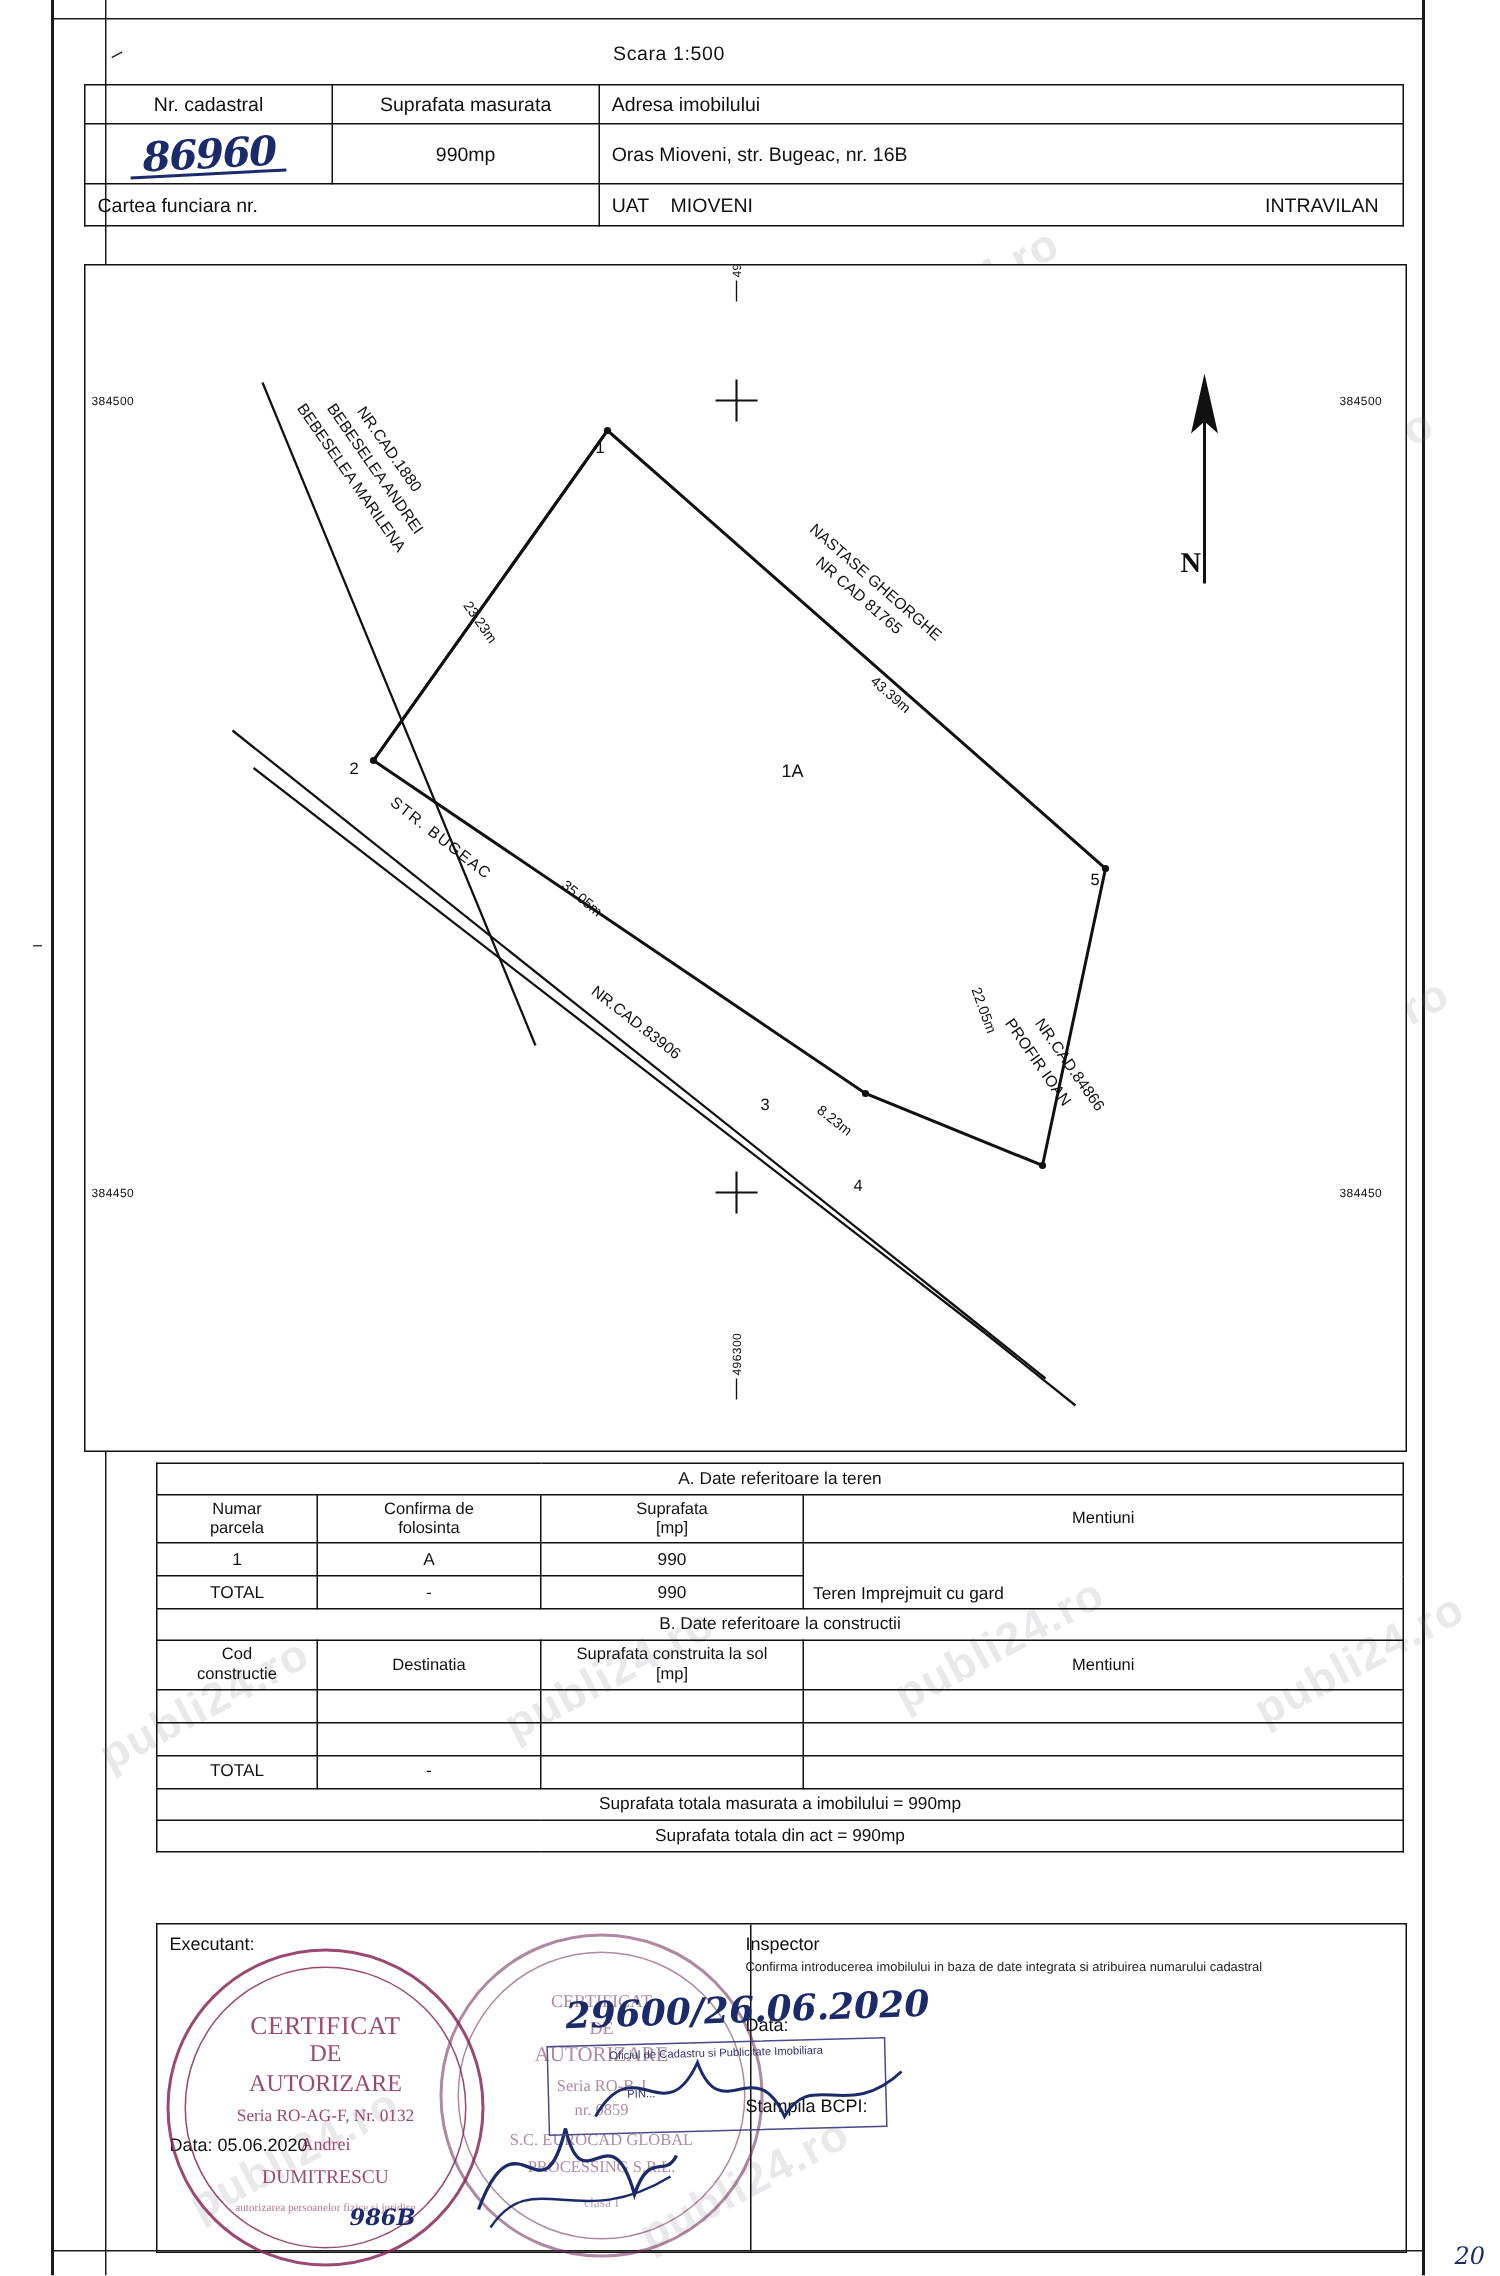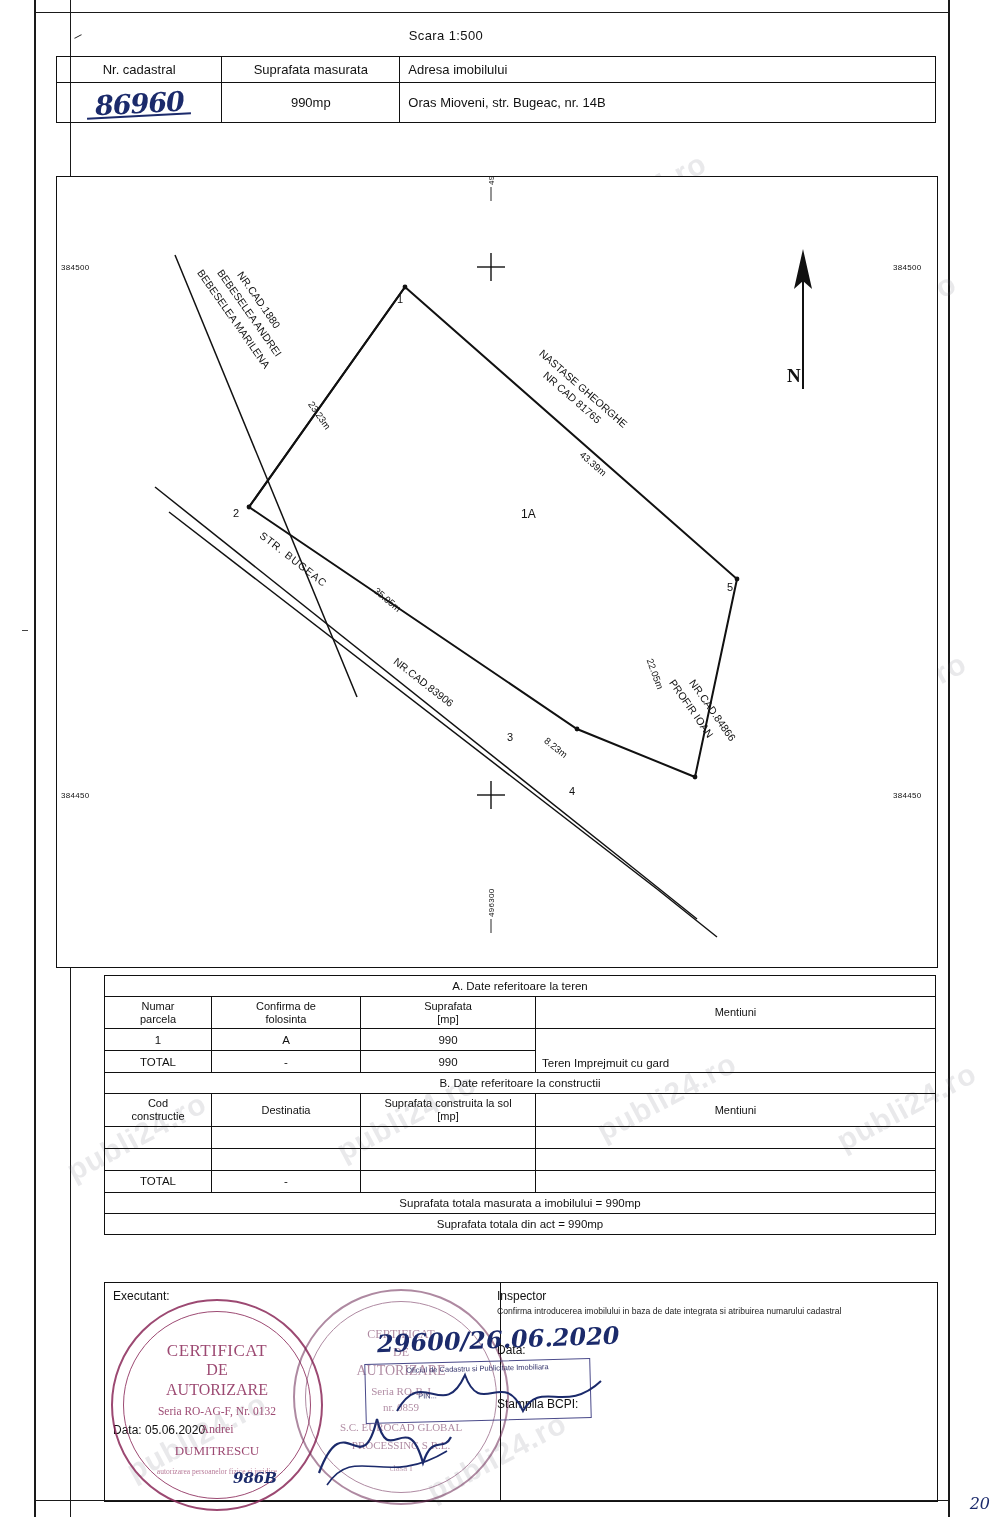--- a/index.html
+++ b/index.html
@@ -141,21 +141,29 @@
       <td class="c" style="width:152px">Nr. cadastral</td>
       <td class="c" style="width:170px">Suprafata masurata</td>
       <td style="width:558px">Adresa imobilului</td>
     </tr>
     <tr class="tall">
       <td class="c">
         <span class="cad-hand">86960</span>
         <span class="cad-underline"></span>
       </td>
       <td class="c">990mp</td>
-      <td>Oras Mioveni, str. Bugeac, nr. 14B</td>
+      <td>Oras Mioveni, str. Bugeac, nr. 16B</td>
+    </tr>
+    <tr class="tall">
+      <td colspan="2">Cartea funciara nr.</td>
+      <td>
+        <span>UAT</span>
+        &nbsp;&nbsp;&nbsp;<span>MIOVENI</span>
+        <span style="float:right;padding-right:8px;">INTRAVILAN</span>
+      </td>
     </tr>
   </tbody>
     </table>
 
   <div class="draw">
 
     <svg width="880" height="790" viewBox="0 0 880 790">
 
       <g stroke="#111" stroke-width="1.4">
         <line x1="420" y1="90" x2="448" y2="90"></line>

